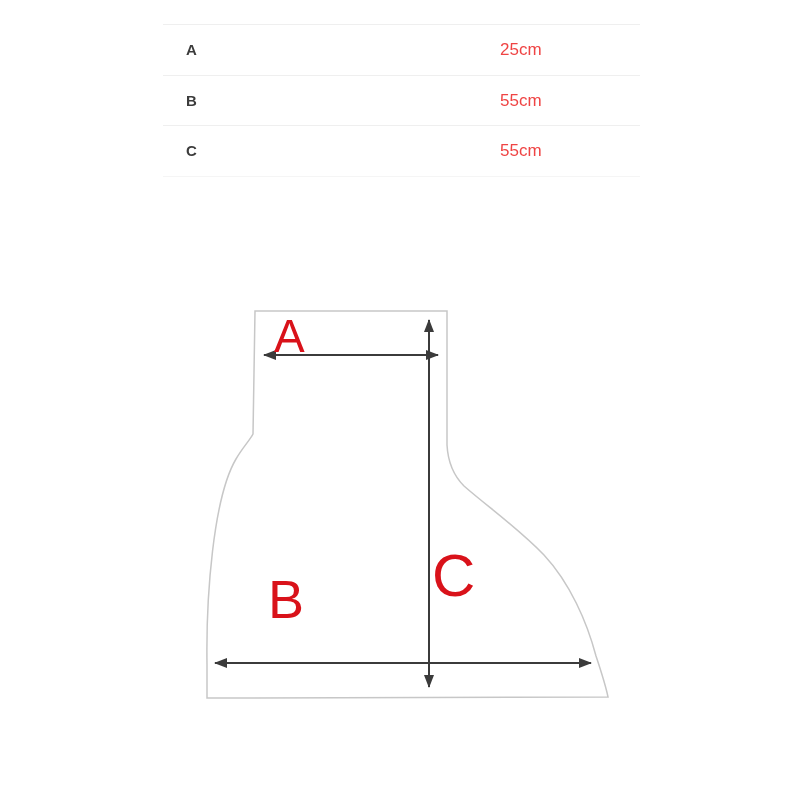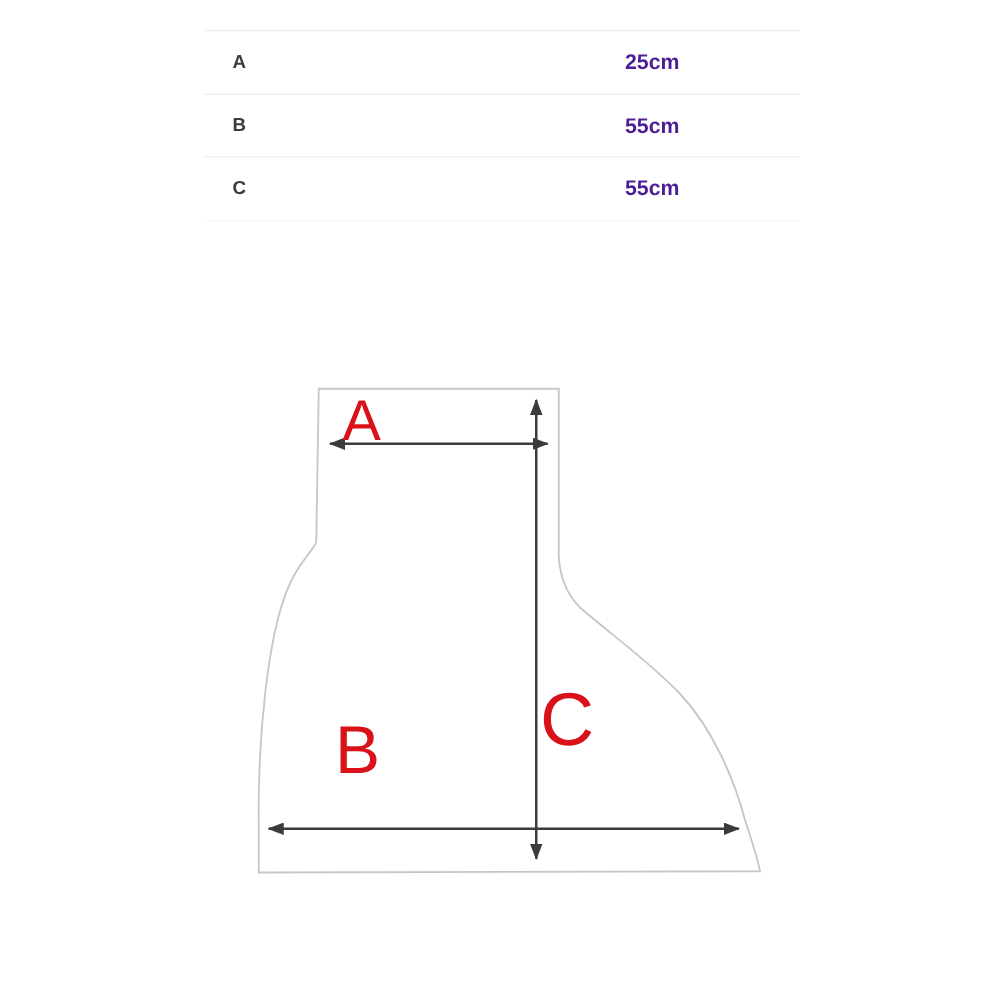--- a/index.html
+++ b/index.html
@@ -31,22 +31,22 @@
     left: 23px;
     font-size: 15px;
     font-weight: 700;
     color: #3c3c3c;
     letter-spacing: 0.3px;
   }
   .cell-value {
     position: absolute;
     left: 337px;
     font-size: 17px;
-    font-weight: 700;
-    color: #4c1d95;
+    font-weight: 400;
+    color: #ef4444;
   }
   .cell-header {
     position: absolute;
     left: 337px;
     font-size: 15px;
     font-weight: 700;
     color: #3c3c3c;
     letter-spacing: 0.3px;
   }
 

